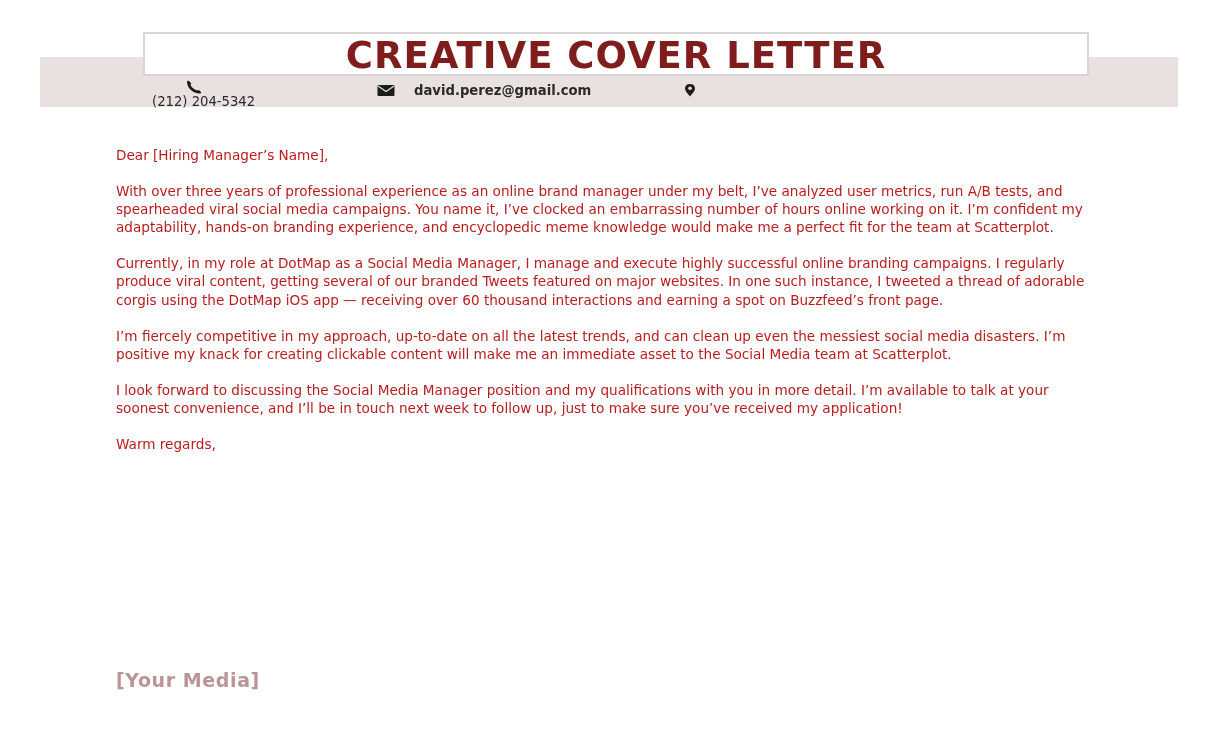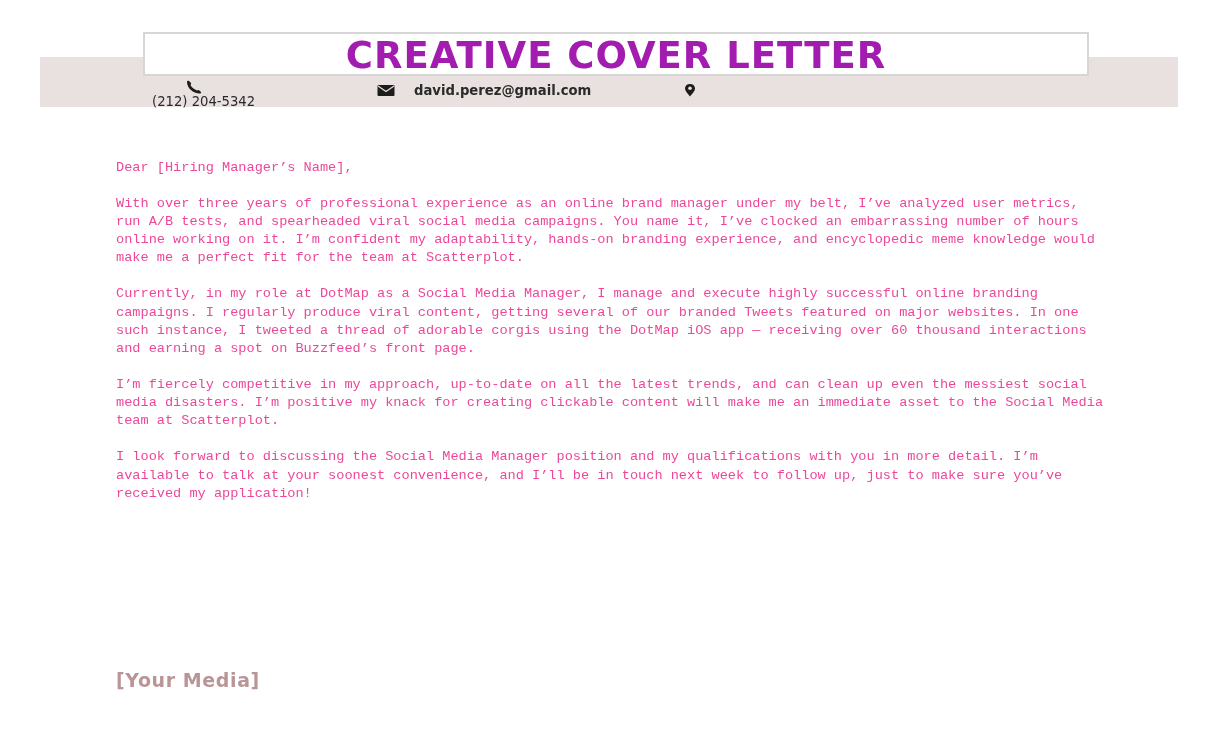--- a/index.html
+++ b/index.html
@@ -33,21 +33,21 @@
       border: 2px solid #d6d6d6;
       display: flex;
       align-items: center;
       justify-content: center;
     }
     .title-text {
       font-family: "DejaVu Sans", sans-serif;
       font-weight: bold;
       font-size: 37px;
       letter-spacing: 1px;
-      color: #a21caf;
+      color: #7f1d1d;
       line-height: 1;
       margin-top: 2px;
       white-space: nowrap;
     }
     .contact-row {
       position: absolute;
       top: 80px;
       left: 0;
       height: 20px;
       font-size: 13.2px;
@@ -66,26 +66,25 @@
     .contact-icon {
       display: inline-block;
       width: 18px;
       height: 14px;
       margin-right: 19px;
     }
     .contact-icon svg { display: block; }
     .letter {
       position: absolute;
       left: 116px;
-      top: 159px;
+      top: 146px;
       width: 990px;
       font-size: 13.6px;
       line-height: 18.2px;
-      color: #ec4899;
-      font-family: Liberation Mono, monospace;
+      color: #b91c1c;
     }
     .letter p {
       margin: 0 0 17.8px 0;
       white-space: normal;
     }
     .salutation { margin-bottom: 17.5px !important; }
     .signature {
       position: absolute;
       left: 116px;
       top: 669px;
@@ -133,15 +132,16 @@
     </span>
   </div>
 </div>
 
 <div class="letter">
   <p class="salutation">Dear [Hiring Manager’s Name],</p>
   <p>With over three years of professional experience as an online brand manager under my belt, I’ve analyzed user metrics, run A/B tests, and spearheaded viral social media campaigns. You name it, I’ve clocked an embarrassing number of hours online working on it. I’m confident my adaptability, hands-on branding experience, and encyclopedic meme knowledge would make me a perfect fit for the team at Scatterplot.</p>
   <p>Currently, in my role at DotMap as a Social Media Manager, I manage and execute highly successful online branding campaigns. I regularly produce viral content, getting several of our branded Tweets featured on major websites. In one such instance, I tweeted a thread of adorable corgis using the DotMap iOS app — receiving over 60 thousand interactions and earning a spot on Buzzfeed’s front page.</p>
   <p>I’m fiercely competitive in my approach, up-to-date on all the latest trends, and can clean up even the messiest social media disasters. I’m positive my knack for creating clickable content will make me an immediate asset to the Social Media team at Scatterplot.</p>
   <p>I look forward to discussing the Social Media Manager position and my qualifications with you in more detail. I’m available to talk at your soonest convenience, and I’ll be in touch next week to follow up, just to make sure you’ve received my application!</p>
+  <p>Warm regards,</p>
 </div>
 
 <div class="signature">[Your Media]</div>
 
 </body></html>

